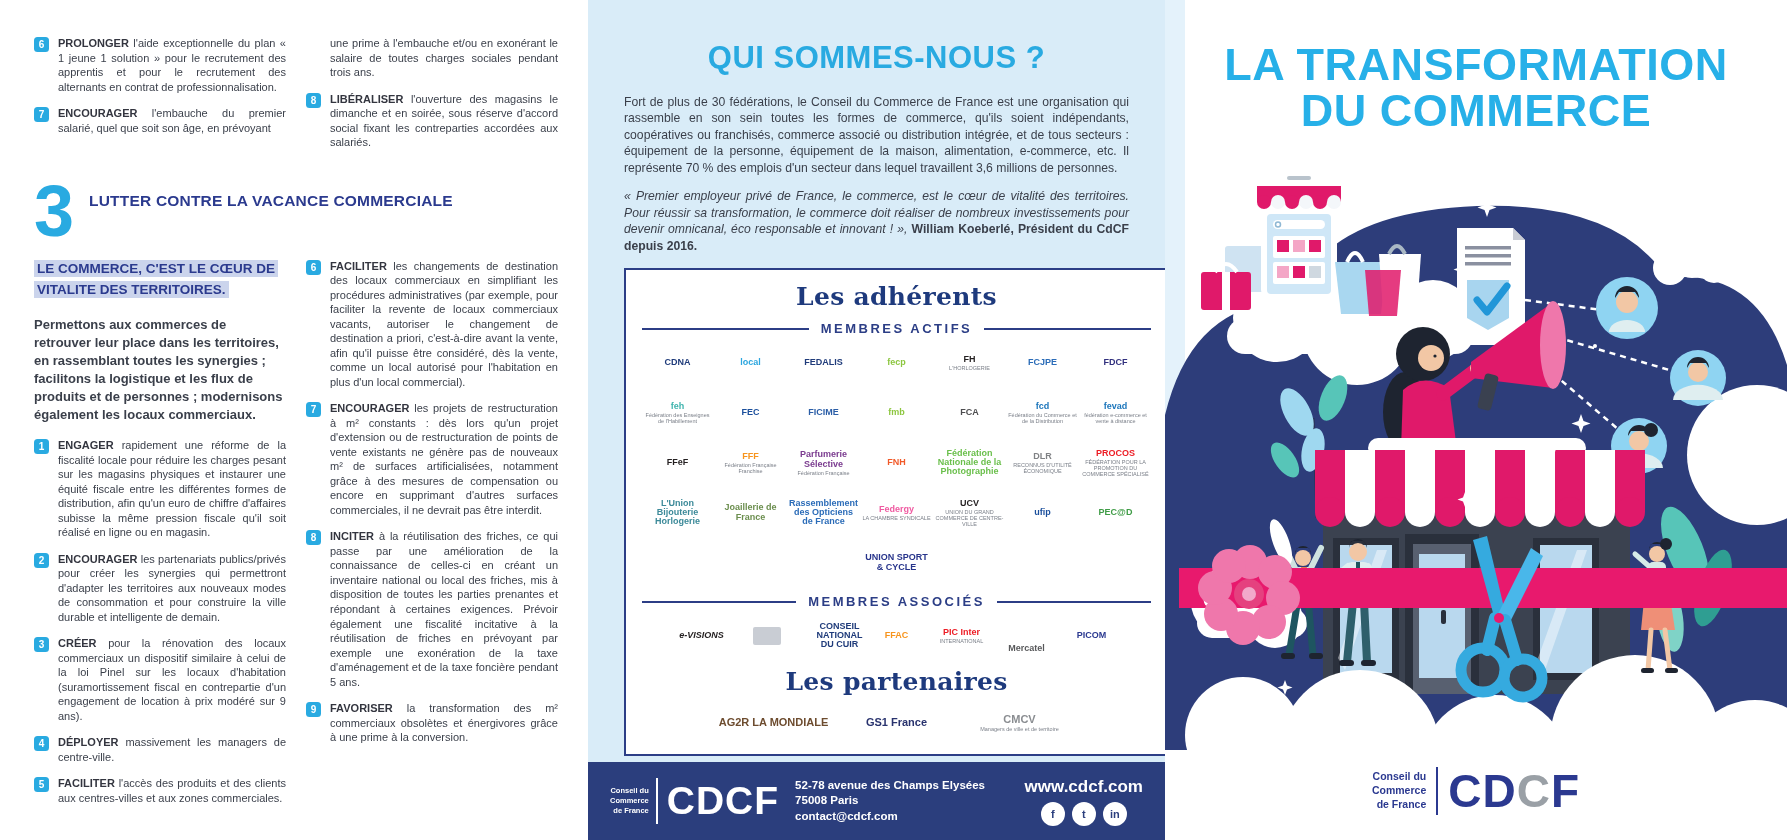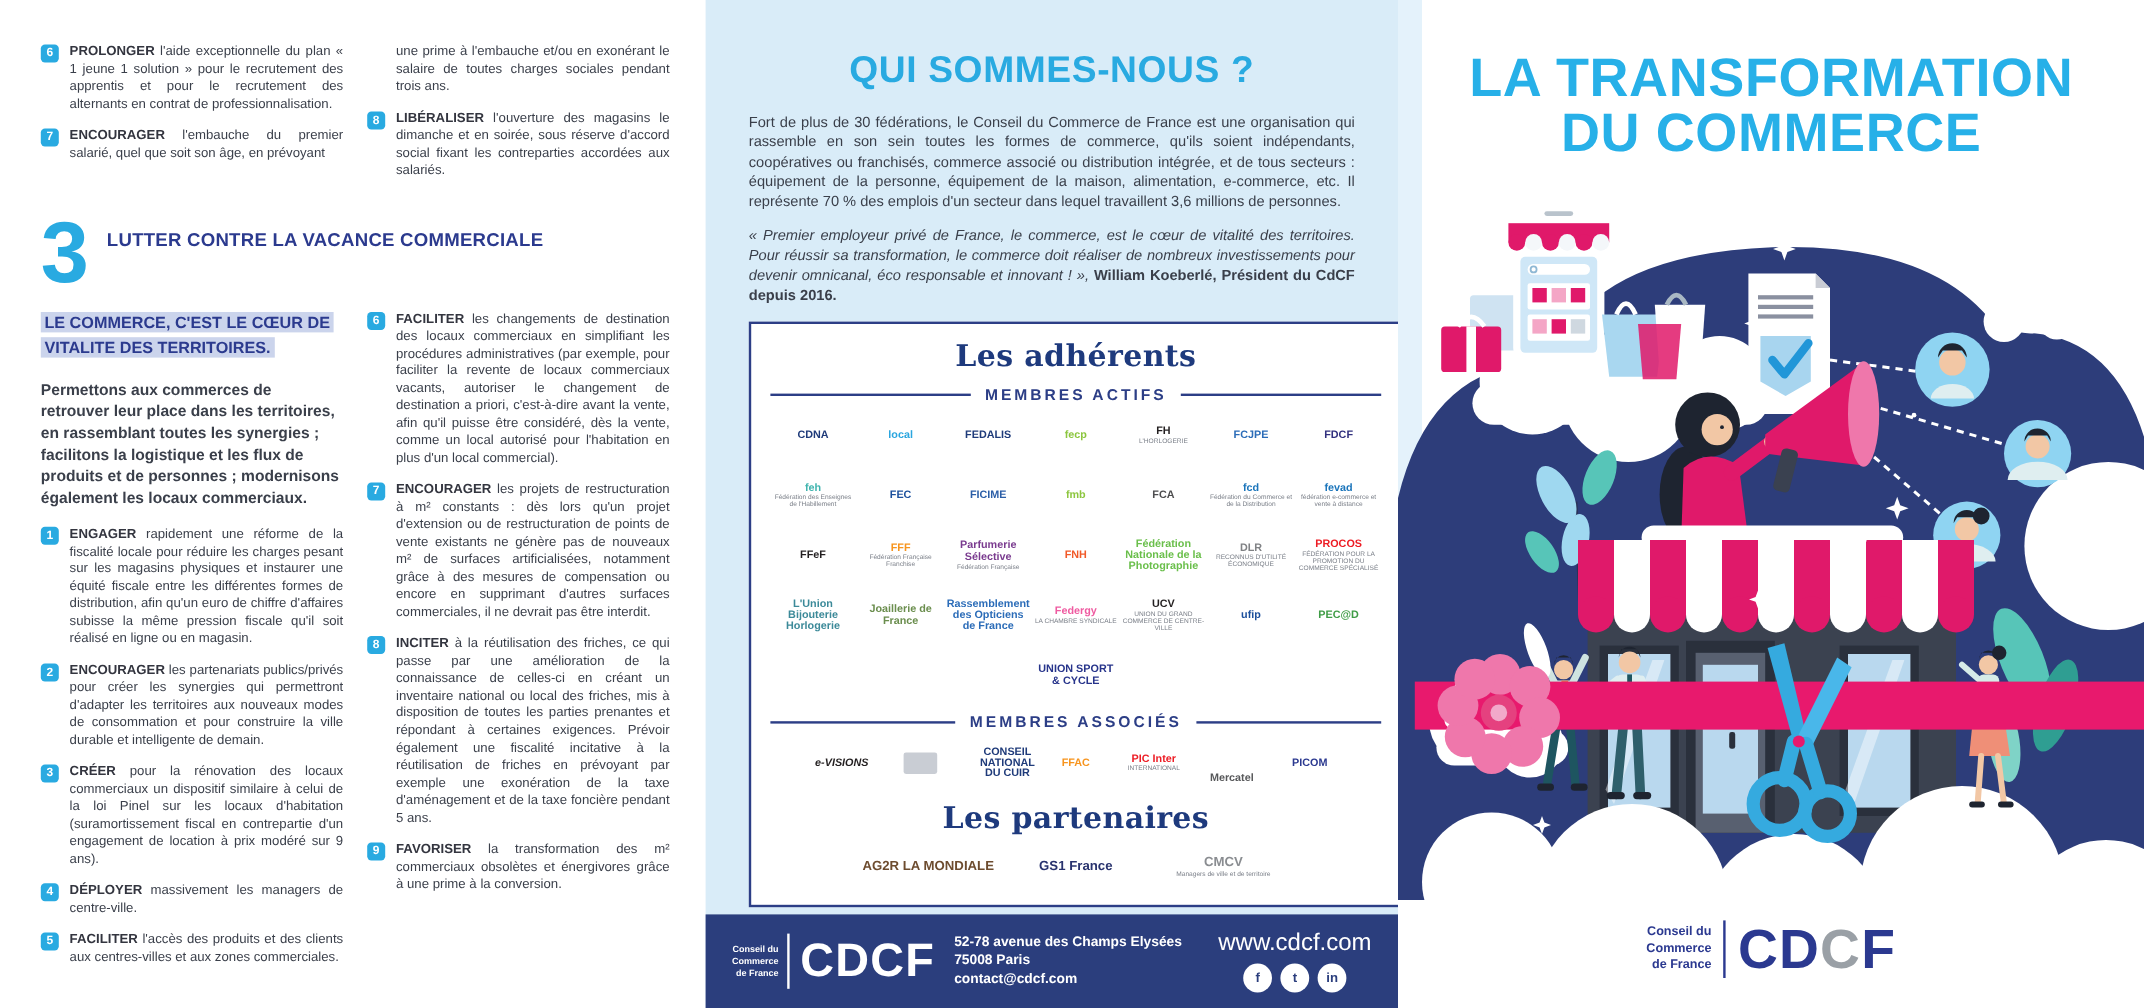--- a/index.html
+++ b/index.html
@@ -47,21 +47,21 @@
   .partners .logo-cell { width:120px; }
   .partners .lbl { font-size:11px; }
 
   .mid-footer { position:absolute; left:0; right:0; bottom:0; height:78px; background:#2b3e7d; color:#fff;
                 display:flex; align-items:center; padding:0 22px; }
   .fl-small { font-size:7.5px; text-align:right; line-height:1.3; font-weight:700; }
   .fl-bar { width:2px; height:46px; background:#fff; margin:0 9px 0 7px; }
   .fl-cdcf { font-size:39px; font-weight:700; letter-spacing:1px; }
   .addr { font-size:11.5px; font-weight:700; line-height:1.32; flex:1; margin-left:16px; }
   .web { text-align:center; }
-  .web-url { font-weight:400; font-size:20px; }
+  .web-url { font-weight:700; font-size:17px; }
   .socials { display:flex; gap:7px; justify-content:center; margin-top:5px; }
   .soc { width:24px; height:24px; border-radius:50%; background:#fff; color:#2b3e7d; font-weight:800;
          font-size:11px; display:flex; align-items:center; justify-content:center; cursor:pointer; }
 
   
   .panel-right { width:622px; flex:0 0 622px; background:#fff; position:relative; }
   .edge-strip { position:absolute; left:0; top:0; bottom:0; width:20px; background:#e4f2fb; }
   .rt-title { text-align:center; margin-top:42px; position:relative; z-index:2; }
   .rt1 { color:#2b3990; font-size:27px; font-weight:700; letter-spacing:.5px; }
   .rt2 { color:#27b0e8; font-size:45px; font-weight:800; line-height:1.02; letter-spacing:.5px; }

